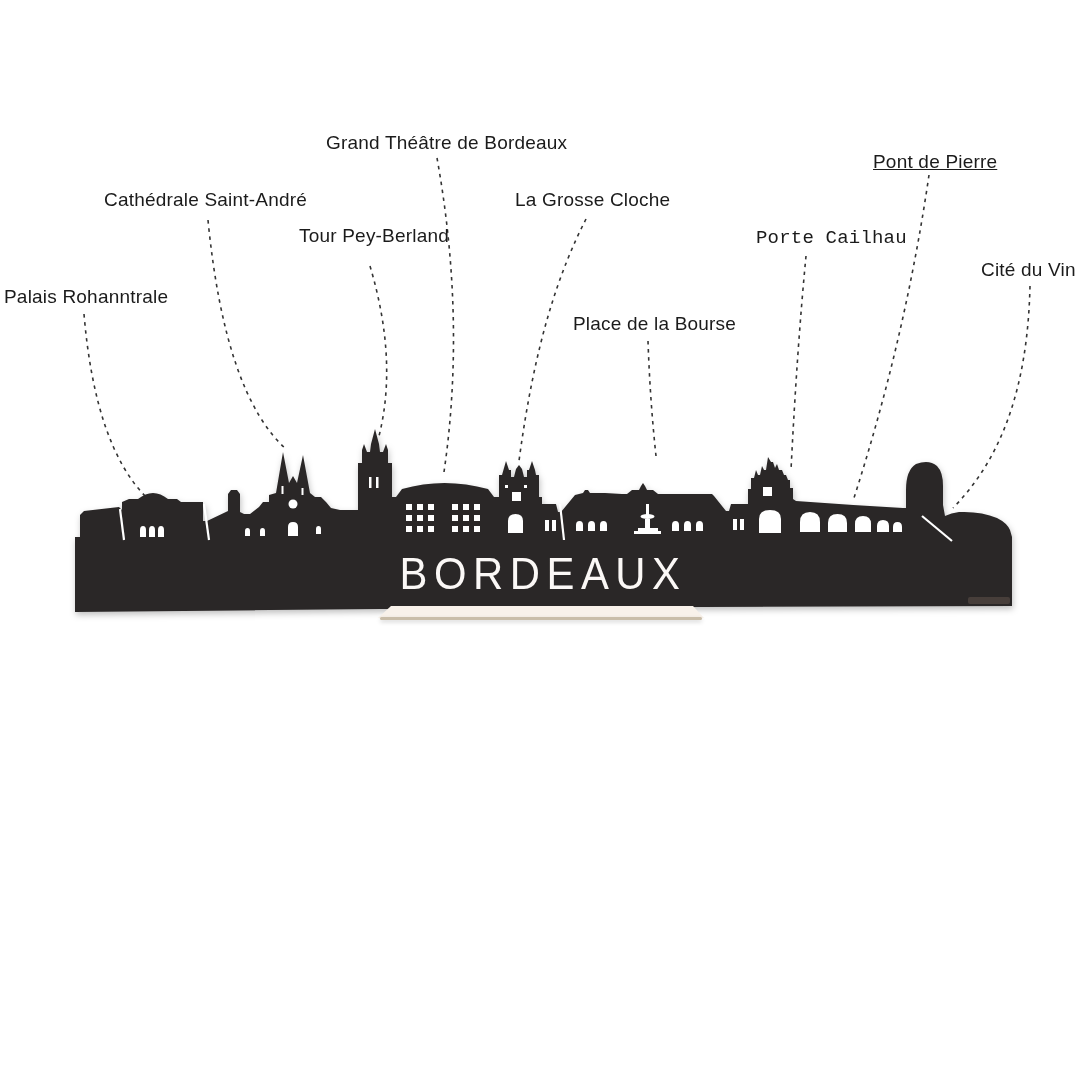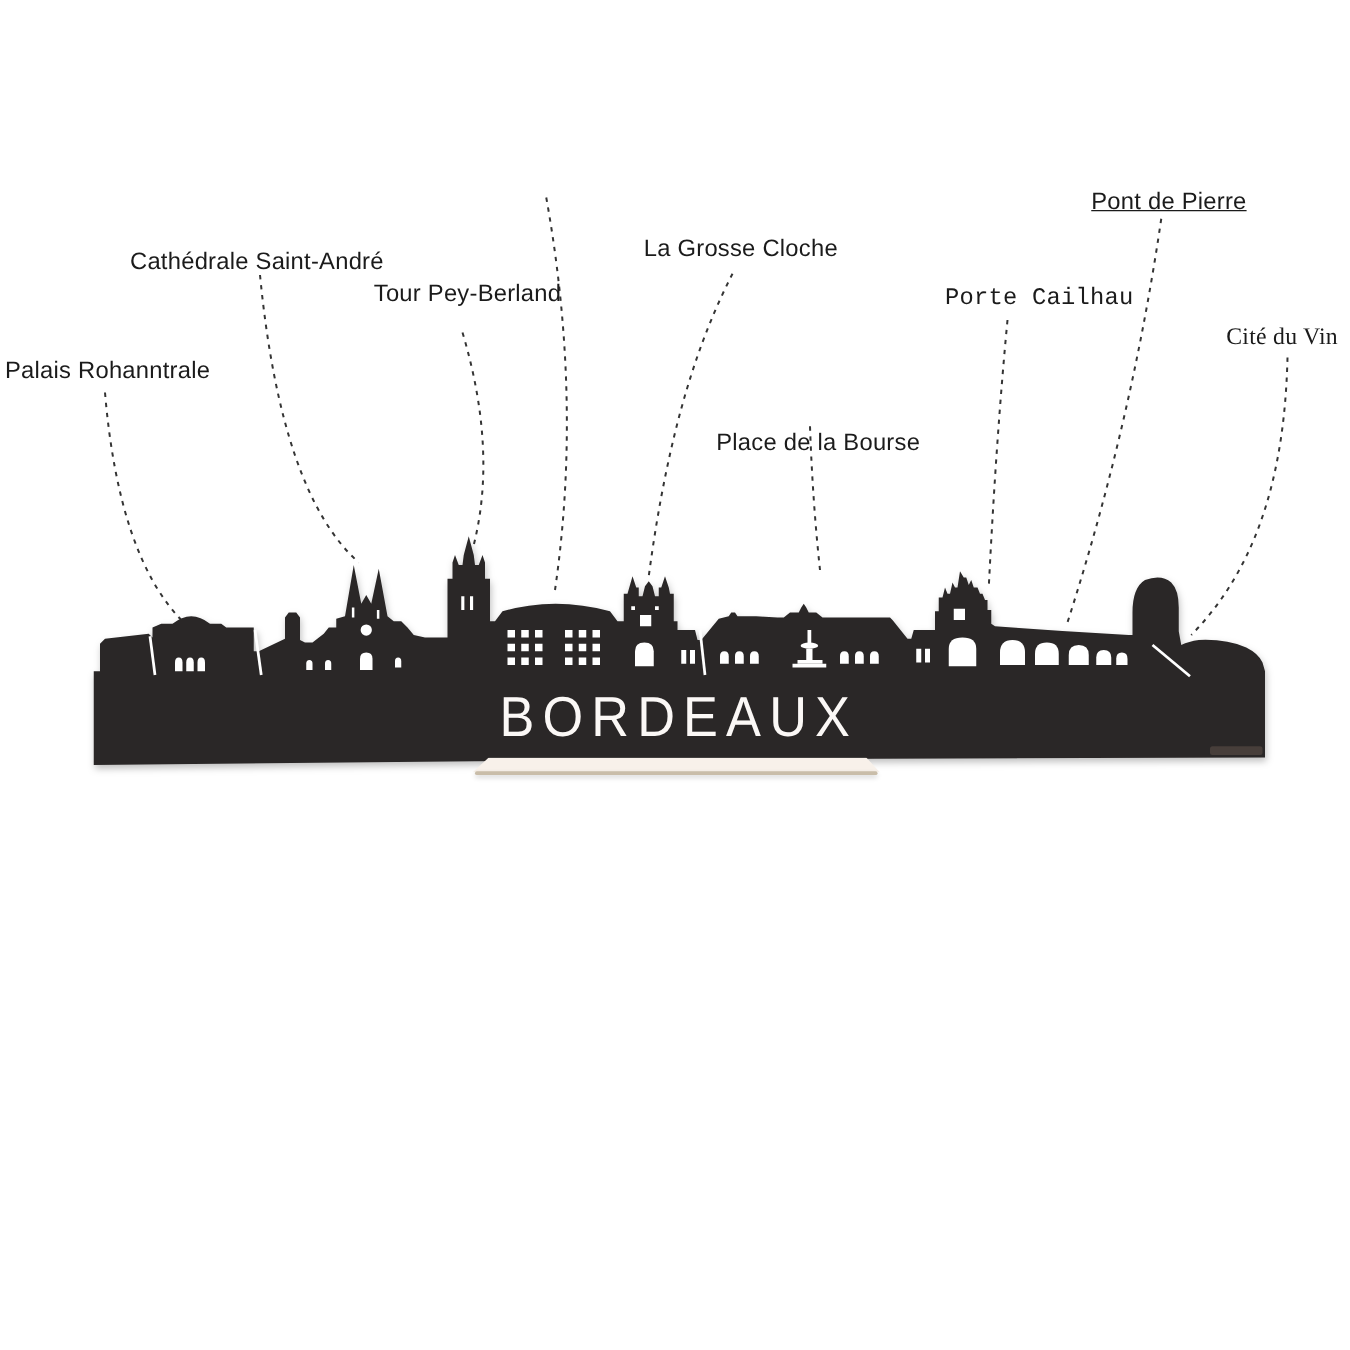--- a/index.html
+++ b/index.html
@@ -14,27 +14,27 @@
   .lbl{
     position:absolute;
     font-size:19px;
     line-height:20px;
     color:#1b1b1b;
     white-space:nowrap;
     letter-spacing:0.2px;
   }
   #lbl-grand-theatre {left:326px;top:133px;}
   #lbl-pont-de-pierre{left:873px;top:152px;text-decoration:underline;}
-  #lbl-cathedrale    {left:104px;top:200px;}
+  #lbl-cathedrale    {left:104px;top:190px;}
   #lbl-grosse-cloche {left:515px;top:190px;}
   #lbl-porte-cailhau {left:756px;top:228px;font-family:Liberation Mono, monospace;}
   #lbl-pey-berland   {left:271px;top:226px;margin-left:28px;}
-  #lbl-cite-du-vin   {left:981px;top:260px;font-family:Liberation Serif, serif;}
+  #lbl-cite-du-vin   {left:981px;top:260px;}
   #lbl-palais        {left:4px;  top:287px;}
-  #lbl-bourse        {left:573px;top:314px;margin-top:31px;}
+  #lbl-bourse        {left:573px;top:314px;}
 
   #city-name{
     position:absolute;
     left:543px;top:548px;
     transform:translateX(-50%) scaleX(0.93);
     transform-origin:center top;
     font-size:45px;
     letter-spacing:7px;
     font-weight:400;
     color:#fbf8f6;
@@ -188,20 +188,21 @@
         <path d="M893 532 v-5 q0-5 4.5-5 q4.5 0 4.5 5 v5 z"></path>
       </g>
     </g>
   </svg>
 
   <div id="stand"></div>
   <div id="stand-shadow"></div>
 
   <div id="city-name">BORDEAUX</div>
 
+  <div class="lbl" id="lbl-grand-theatre">Grand Théâtre de Bordeaux</div>
   <div class="lbl" id="lbl-pont-de-pierre">Pont de Pierre</div>
   <div class="lbl" id="lbl-cathedrale">Cathédrale Saint-André</div>
   <div class="lbl" id="lbl-grosse-cloche">La Grosse Cloche</div>
   <div class="lbl" id="lbl-porte-cailhau">Porte Cailhau</div>
   <div class="lbl" id="lbl-pey-berland">Tour Pey-Berland</div>
   <div class="lbl" id="lbl-cite-du-vin">Cité du Vin</div>
   <div class="lbl" id="lbl-palais">Palais Rohanntrale</div>
   <div class="lbl" id="lbl-bourse">Place de la Bourse</div>
 
 </div>

